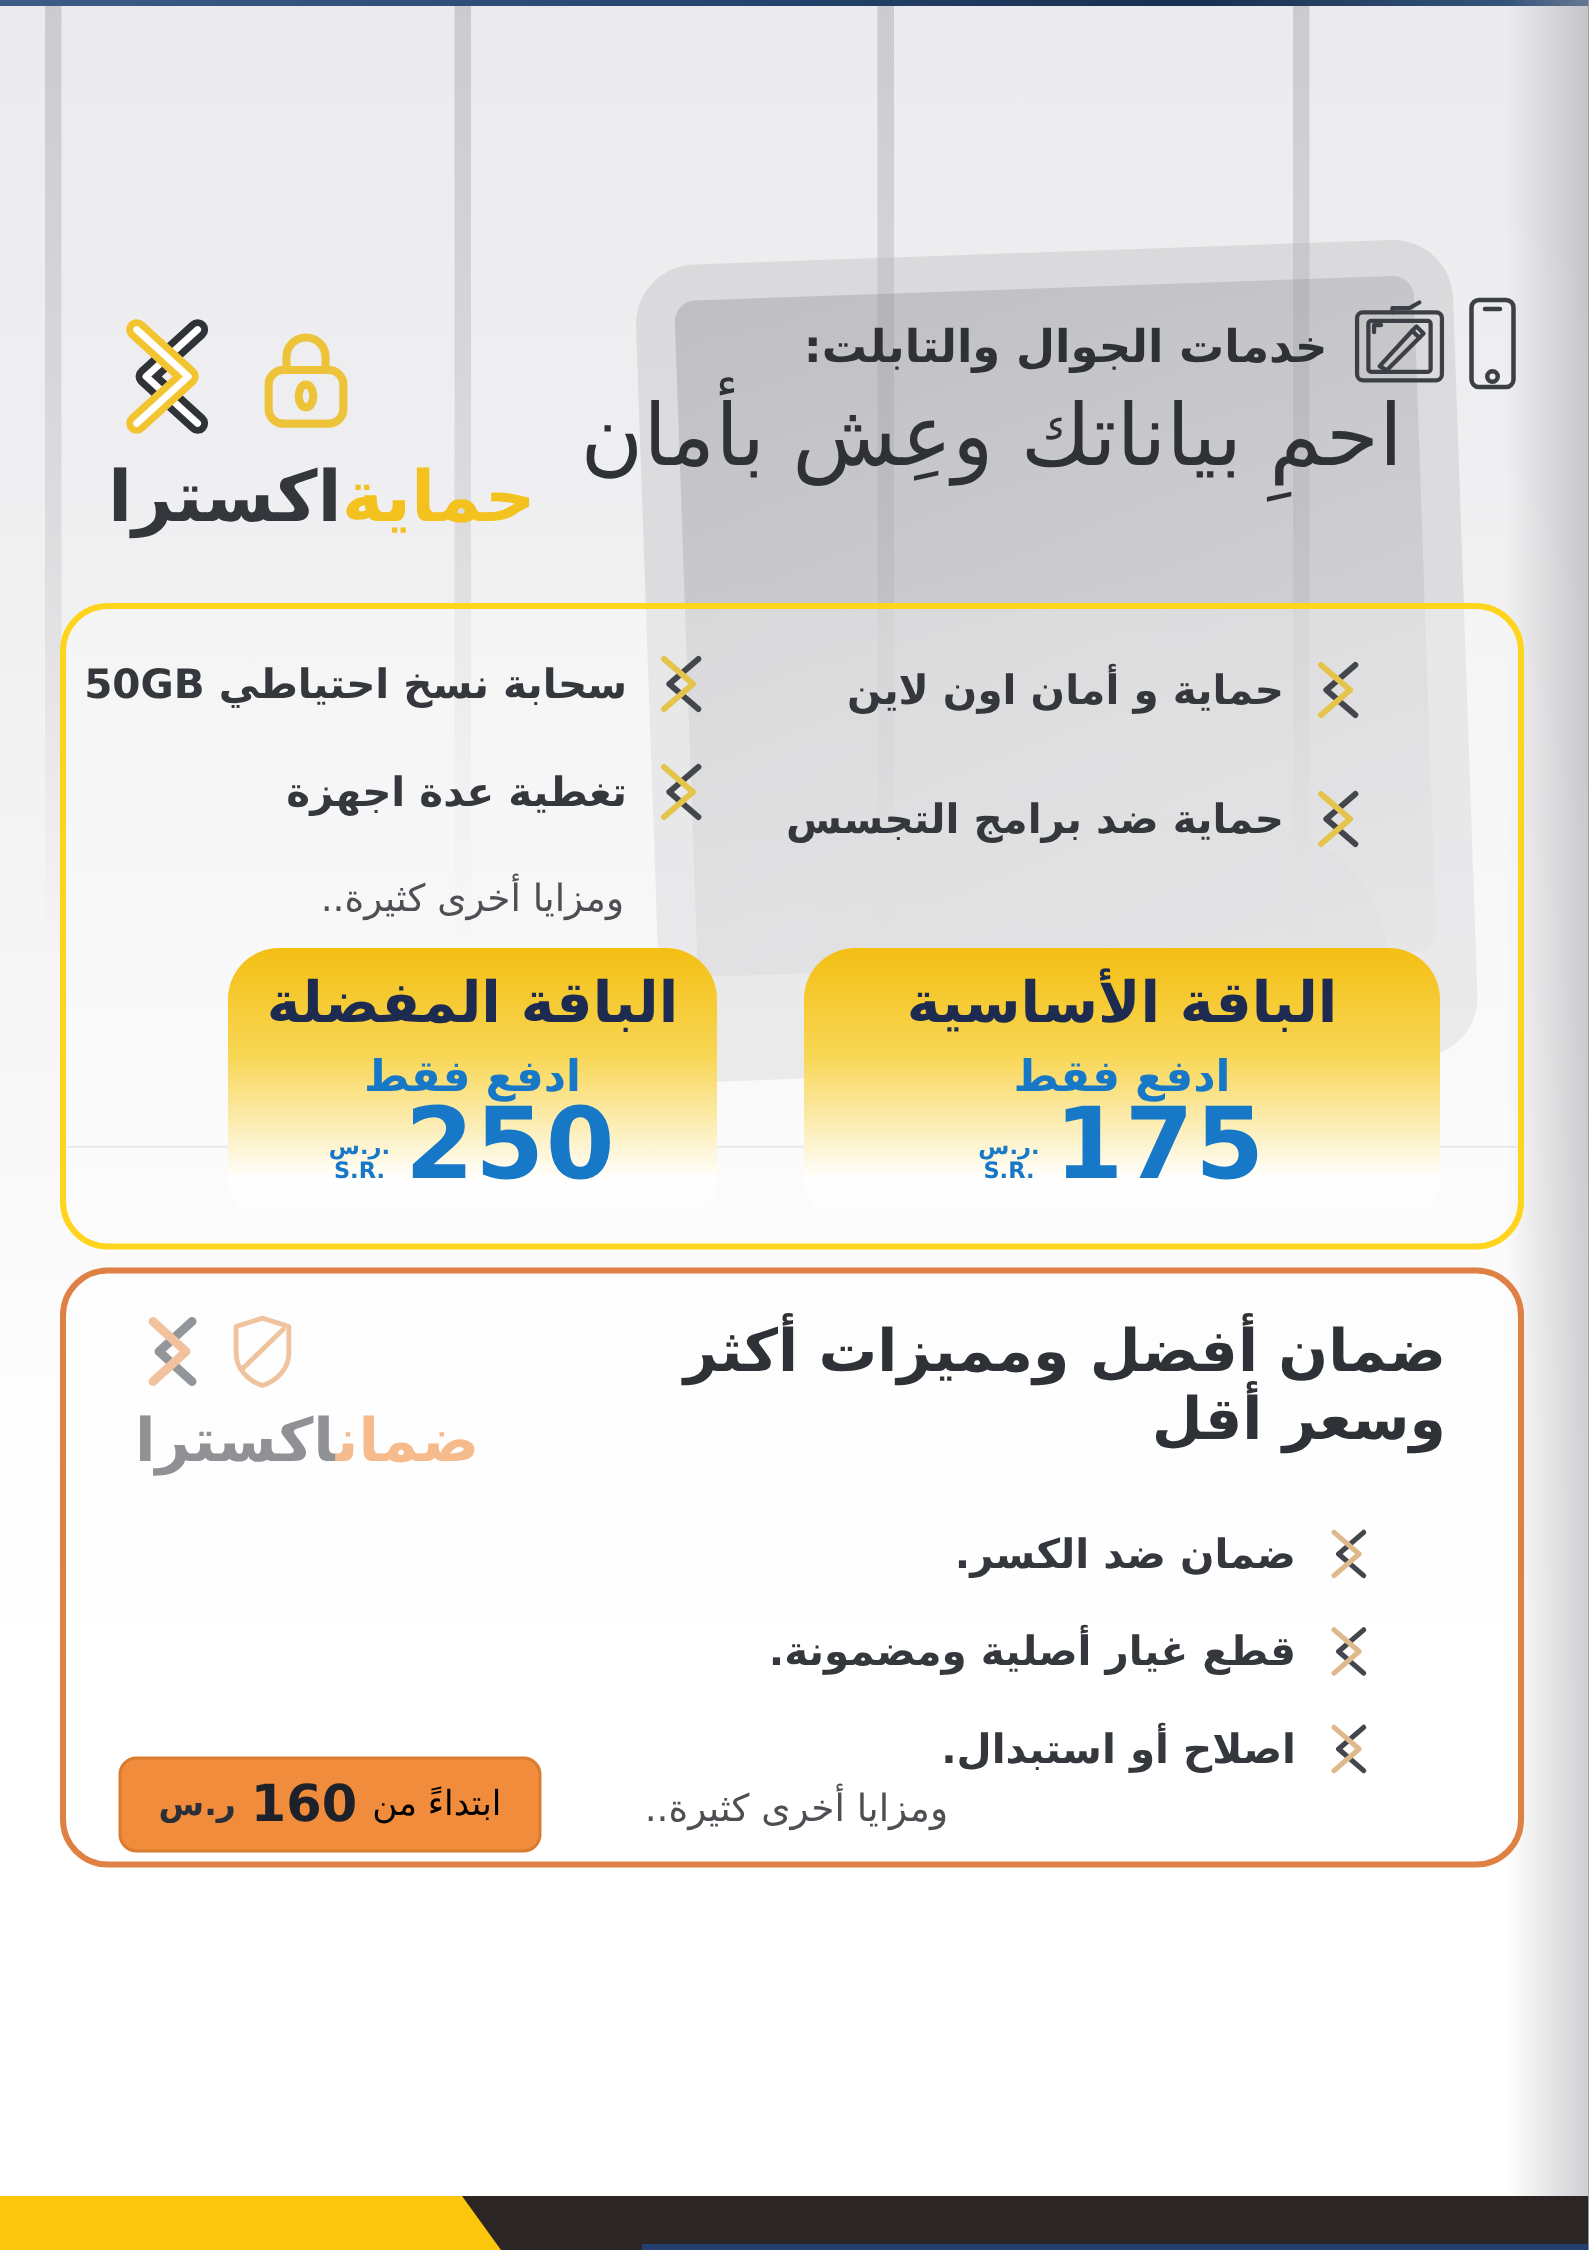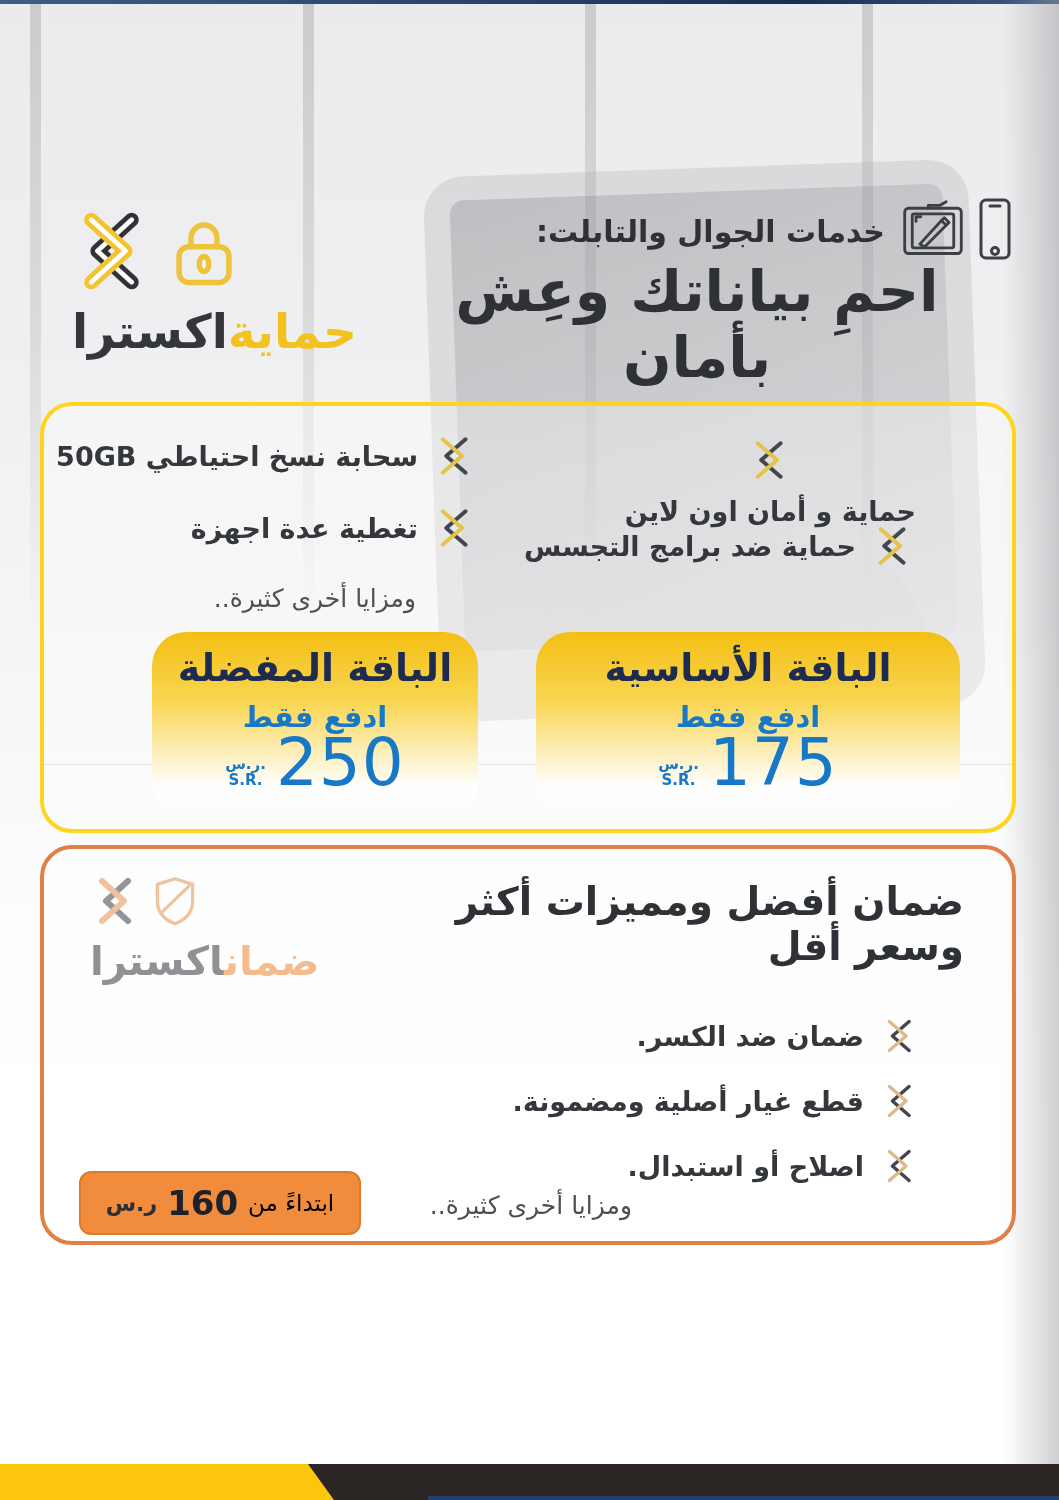--- a/index.html
+++ b/index.html
@@ -18,64 +18,64 @@
     border-radius:40px;background:rgba(176,176,180,.30);transform:rotate(-2deg);}
   .tablet-ghost .screen{position:absolute;left:26px;top:24px;right:26px;bottom:70px;
     border-radius:14px;background:linear-gradient(160deg,rgba(120,120,126,.28),rgba(190,190,194,.12));}
   .hand-ghost{position:absolute;left:545px;top:540px;width:380px;height:190px;border-radius:90px;
     background:rgba(210,210,213,.45);transform:rotate(6deg);}
   .vignette-right{position:absolute;right:0;top:0;width:55px;height:100%;
     background:linear-gradient(to left,rgba(150,150,156,.45),rgba(150,150,156,0));}
   
   .kicker{position:absolute;right:174px;top:214px;width:430px;text-align:right;direction:rtl;
     font-size:30px;font-weight:700;color:#2e3237;}
-  .main-title{position:absolute;right:52px;top:258px;width:620px;text-align:center;direction:rtl;
-    font-size:57px;font-weight:700;color:#2e3237;letter-spacing:-1px;}
+  .main-title{position:absolute;right:52px;top:258px;width:620px;text-align:left;direction:rtl;
+    font-size:57px;font-weight:400;color:#2e3237;letter-spacing:-1px;}
   .hdr-icons{position:absolute;left:900px;top:198px;display:flex;gap:12px;align-items:flex-start;}
   
   .brand{position:absolute;}
   .brand-protection{left:72px;top:212px;width:320px;}
   .brand-warranty{left:90px;top:876px;width:260px;}
   .brand .icons{display:flex;gap:10px;align-items:center;}
   .brand-name{direction:rtl;text-align:left;font-weight:700;}
   .brand-protection .brand-name{margin-top:14px;font-size:47px;}
   .brand-warranty .brand-name{margin-top:12px;font-size:40px;}
   .bn-colored{color:#f4c21e;}
   .brand-warranty .bn-colored{color:#ee8330;}
   .bn-rest{color:#33373c;}
   
   .box{position:absolute;left:40px;width:976px;border-radius:32px;box-sizing:border-box;}
   .box-protection{top:402px;height:431px;border:4px solid #fed51c;background:rgba(255,255,255,.30);}
   .box-warranty{top:845px;height:400px;border:4px solid #df8045;background:rgba(255,255,255,.45);}
   
   .feat-row{position:absolute;display:flex;direction:rtl;align-items:center;gap:14px;}
   .feat-label{font-size:27px;font-weight:700;color:#34383d;white-space:nowrap;}
   .bullet{flex:0 0 auto;}
-  .p-f1{right:96px;top:32px;flex-direction:column;}
+  .p-f1{right:96px;top:32px;}
   .p-f2{right:534px;top:28px;}
   .p-f3{right:96px;top:118px;}
   .p-f4{right:534px;top:100px;}
   .p-note{position:absolute;left:112px;top:178px;width:260px;direction:rtl;text-align:right;
     font-size:25px;font-weight:400;color:#4d4f53;}
   
   .wmark-row{position:absolute;left:0;top:352px;width:100%;display:flex;align-items:center;
     gap:0;opacity:.22;pointer-events:none;}
   .wmark-seg{flex:1;height:0;border-top:1.5px solid #8fa0b4;}
   .wmark-txt{font-size:11px;color:#8fa0b4;padding:0 4px;white-space:nowrap;}
   
   .plan{position:absolute;top:226px;height:188px;border-radius:34px;text-align:center;
     background:linear-gradient(180deg,#f4bf14 0%,#f8d654 38%,rgba(255,255,255,.97) 82%,rgba(255,255,255,0) 100%);}
   .plan-basic{left:492px;width:424px;}
   .plan-preferred{left:108px;width:326px;}
   .plan-name{direction:rtl;font-size:38px;font-weight:700;color:#1d2b50;padding-top:14px;}
   .plan-pay{direction:rtl;font-size:29px;font-weight:700;color:#1878c8;margin-top:10px;}
   .plan-price-row{direction:ltr;display:flex;justify-content:center;align-items:center;gap:10px;margin-top:-4px;}
   .cur{display:flex;flex-direction:column;line-height:1.1;color:#1878c8;font-weight:700;
     font-size:15px;text-align:center;margin-top:18px;}
-  .price-num{font-size:66px;font-weight:400;color:#1878c8;letter-spacing:1px;line-height:1;}
+  .price-num{font-size:66px;font-weight:700;color:#1878c8;letter-spacing:1px;line-height:1;}
   
   .w-title{position:absolute;right:48px;top:30px;width:600px;direction:rtl;text-align:right;
     font-size:39px;font-weight:700;color:#2e3237;}
   .w-feat{position:absolute;right:92px;display:flex;direction:rtl;align-items:center;gap:16px;}
   .w-f1{top:168px;}.w-f2{top:233px;}.w-f3{top:298px;}
   .w-note{position:absolute;left:378px;top:342px;width:210px;direction:rtl;text-align:right;
     font-size:25px;font-weight:400;color:#4d4f53;}
   .price-btn{position:absolute;left:35px;top:322px;width:282px;height:64px;border-radius:12px;
     background:#f08c3b;border:2px solid #da7c2e;display:flex;direction:rtl;align-items:center;
     justify-content:center;gap:10px;box-sizing:border-box;}

